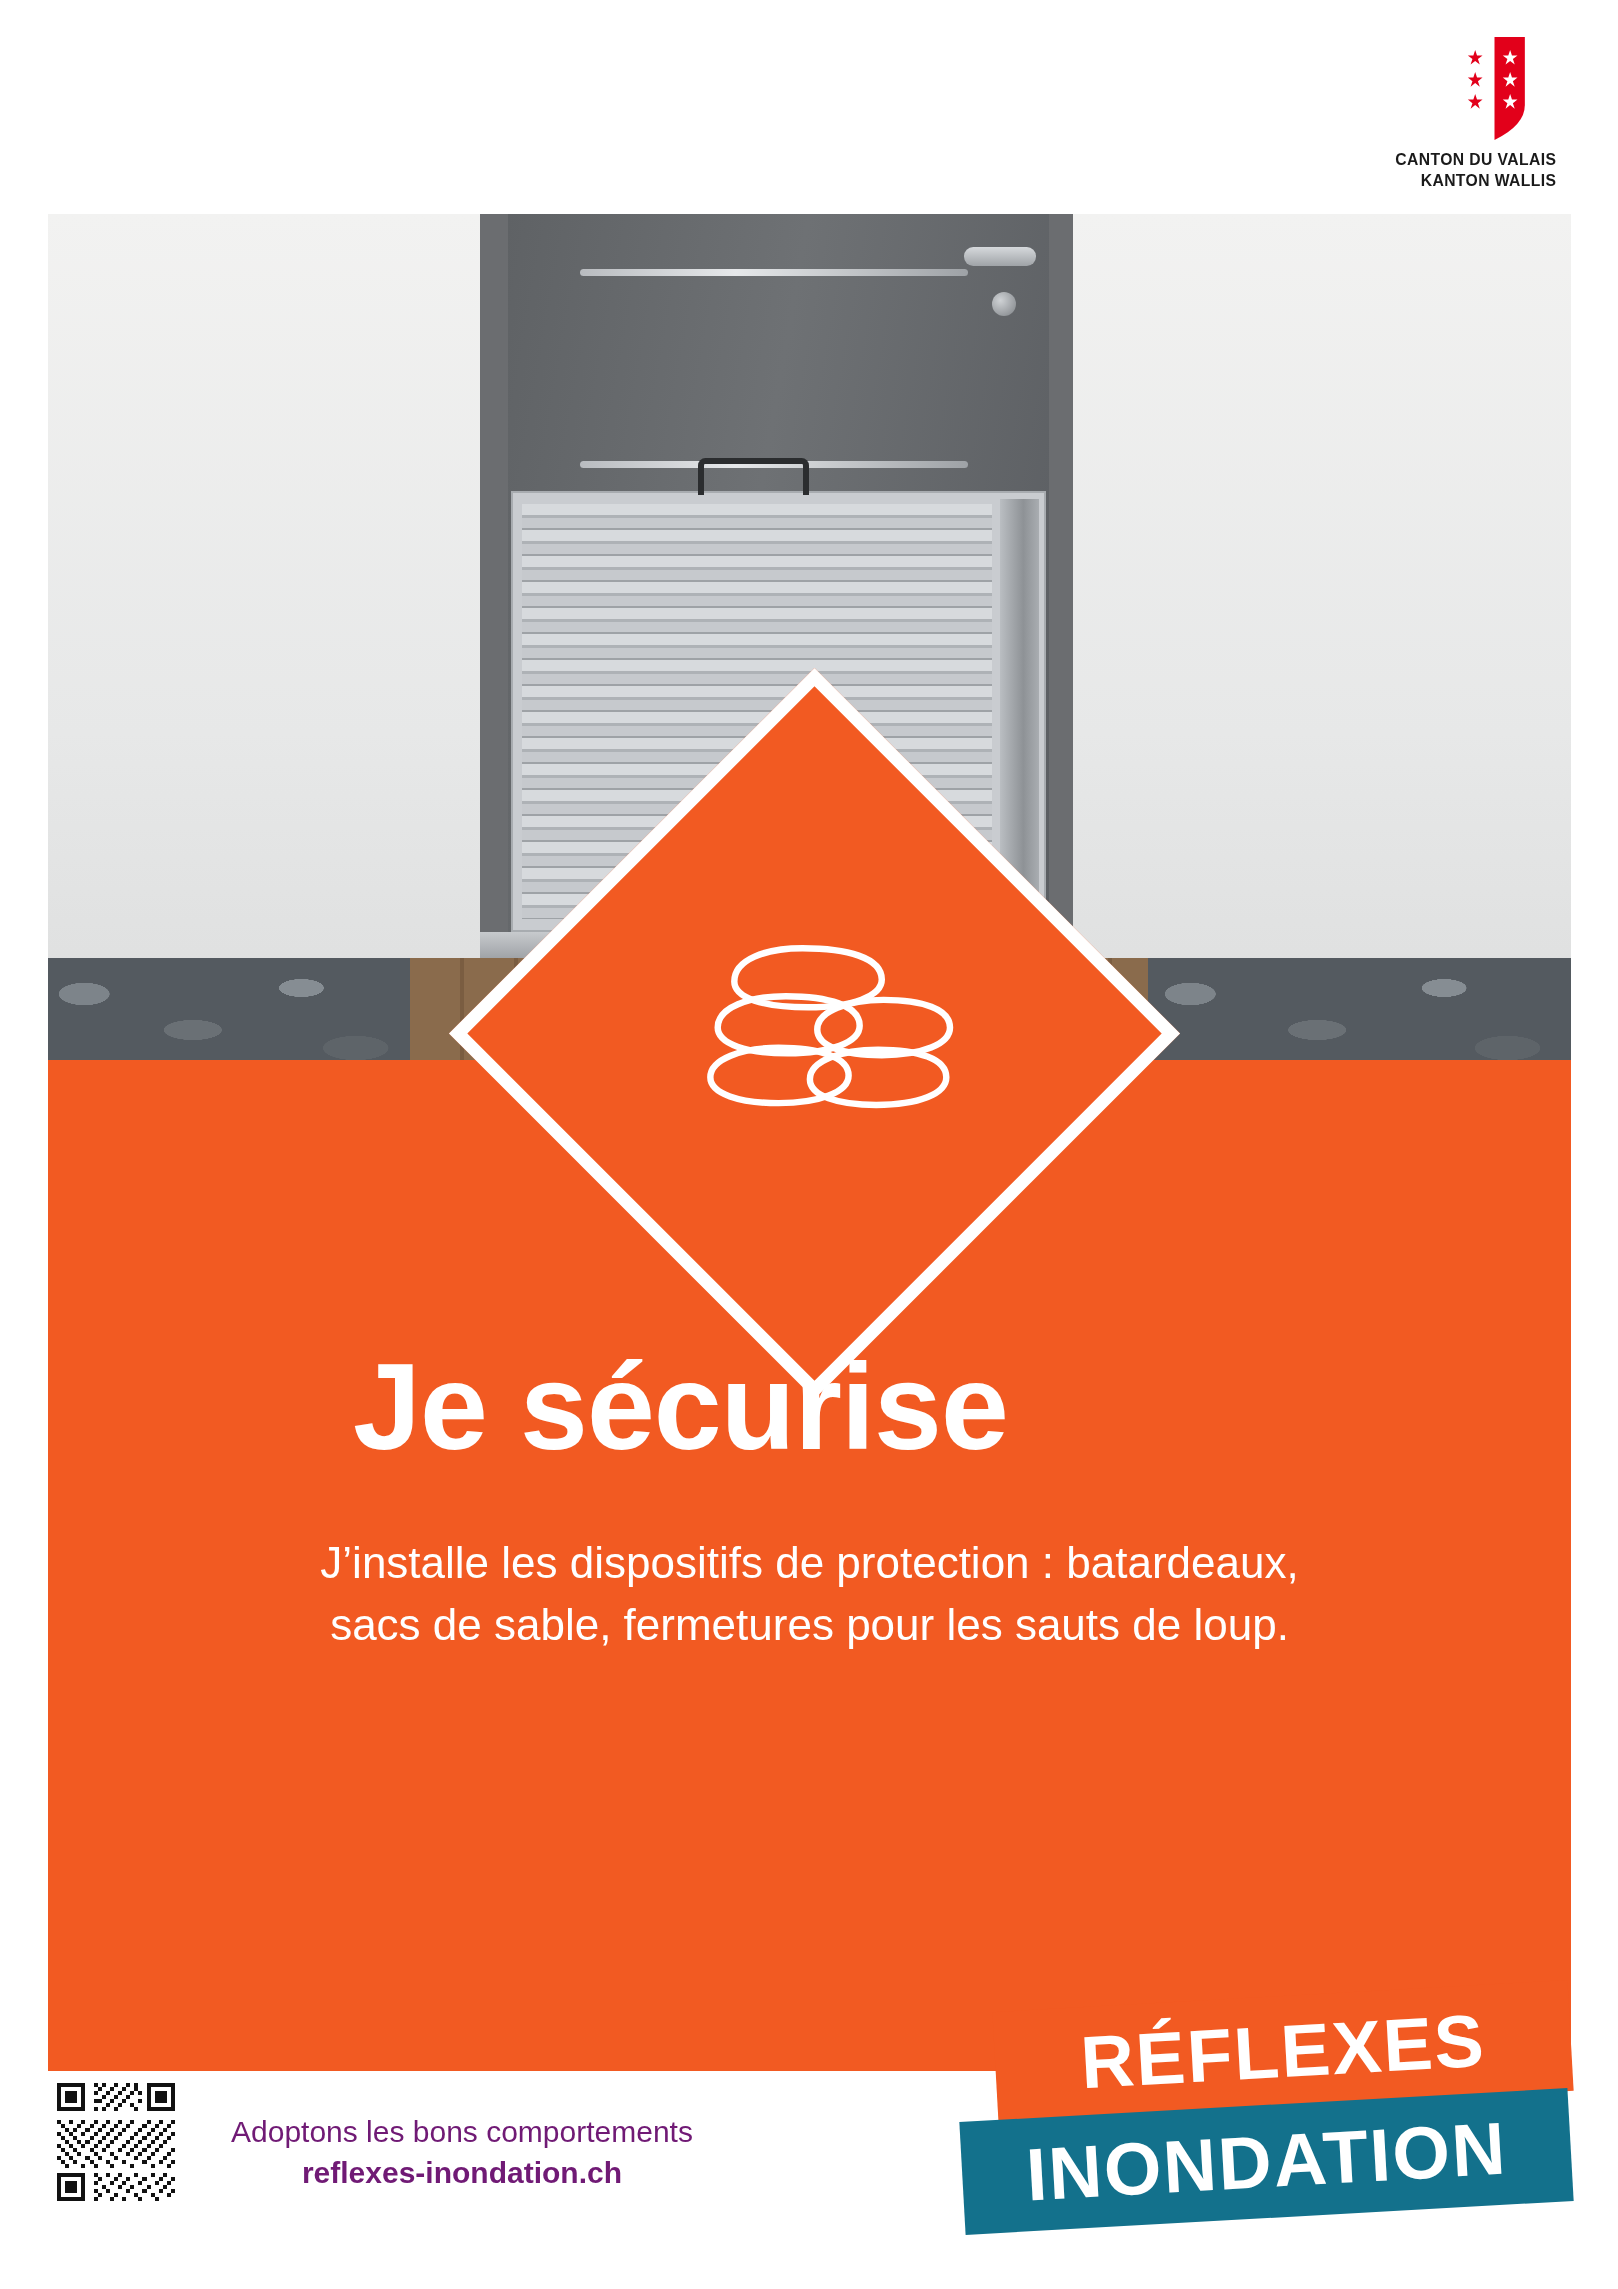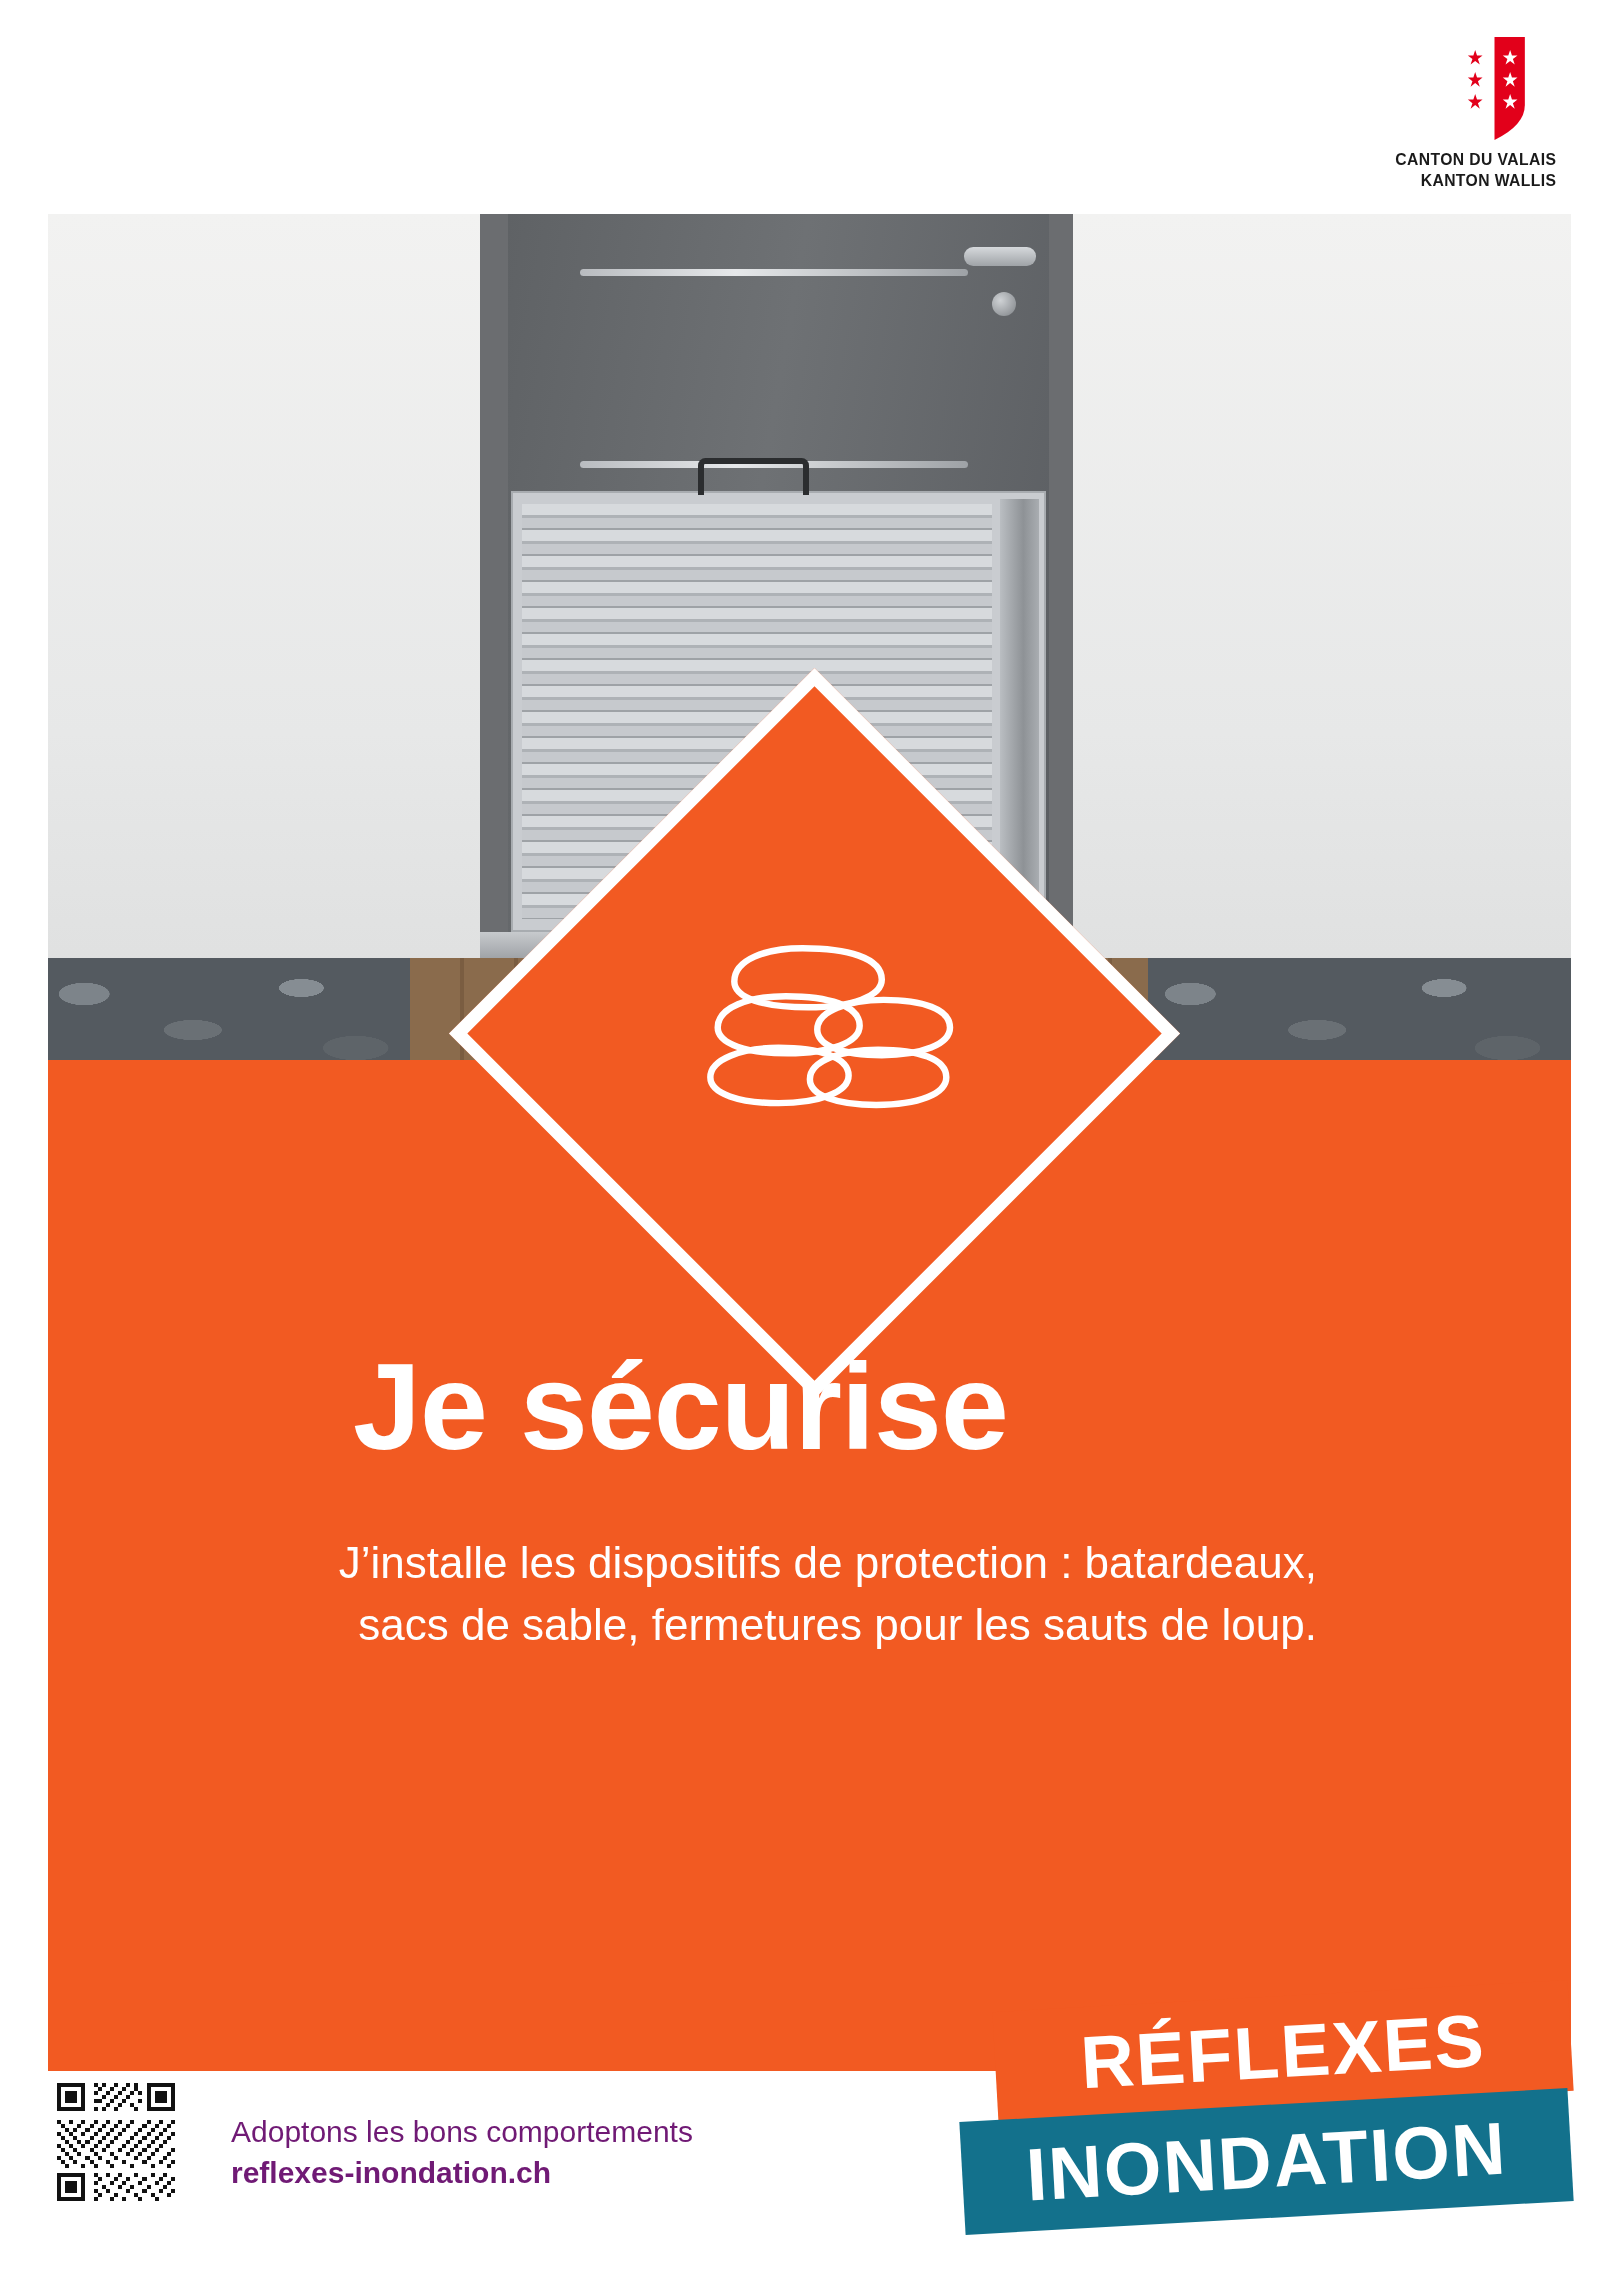--- a/index.html
+++ b/index.html
@@ -212,21 +212,21 @@
     font-weight: bold;
     color: #ffffff;
     letter-spacing: -0.9px;
     line-height: 1.05;
   }
   .subhead {
     position: absolute;
     left: 302px;
     top: 1532px;
     width: 1015px;
-    text-align: right;
+    text-align: center;
     font-size: 44px;
     line-height: 1.42;
     color: #ffffff;
     font-weight: 400;
   }
 
   
   .lockup {
     position: absolute;
     right: 48px;
@@ -270,21 +270,21 @@
     width: 118px;
     height: 118px;
   }
   .footer-text {
     position: absolute;
     left: 231px;
     bottom: 100px;
     color: #701a75;
   }
   .footer-line1 { font-size: 30px; font-weight: 400; margin-bottom: 7.4px; }
-  .footer-line2 { font-size: 30px; font-weight: bold; }
+  .footer-line2 { font-size: 30px; font-weight: bold; text-align: center; }
 </style>
 </head>
 <body>
 
 <div class="poster">
 
   <div class="canton-logo">
     <div class="canton-shield-wrap">
       <svg class="canton-shield" width="61" height="103" viewBox="0 0 66 112">
         <path d="M0 0 H66 V74 Q66 96 33 112 Q0 96 0 74 Z" fill="#ffffff"></path>

